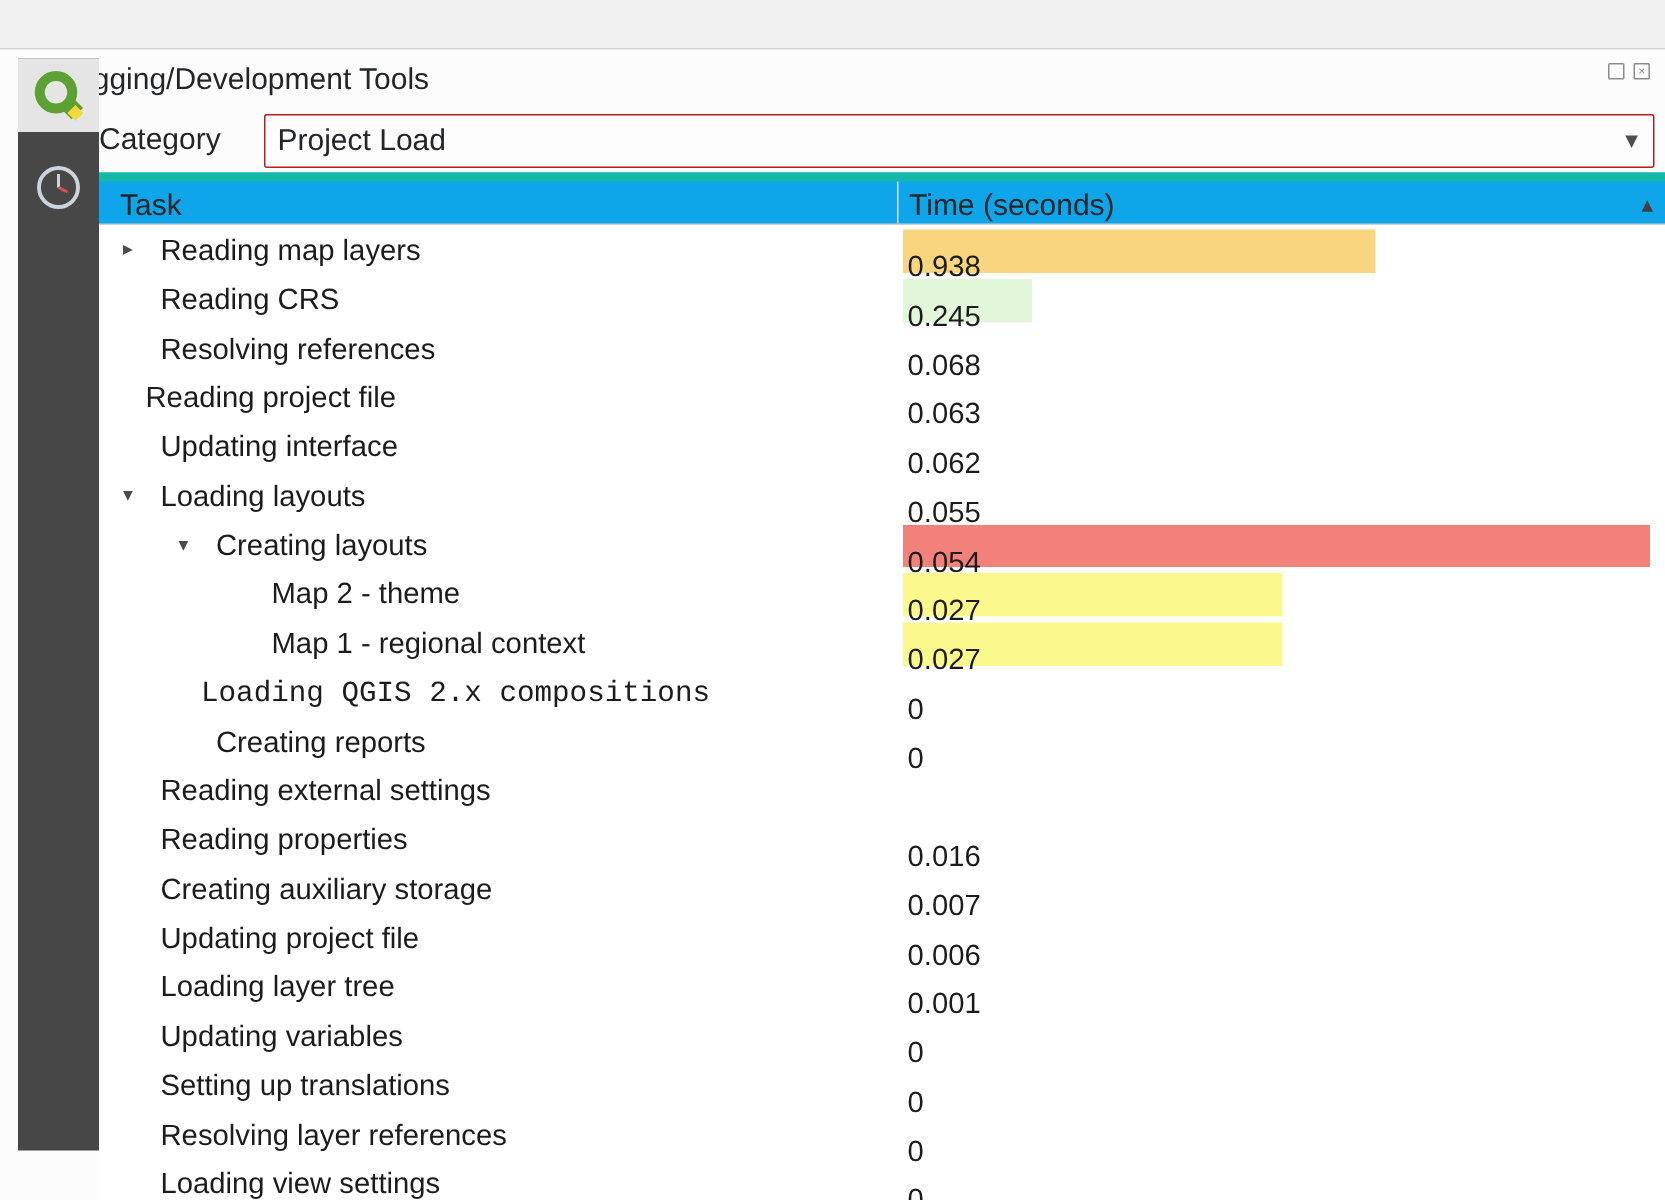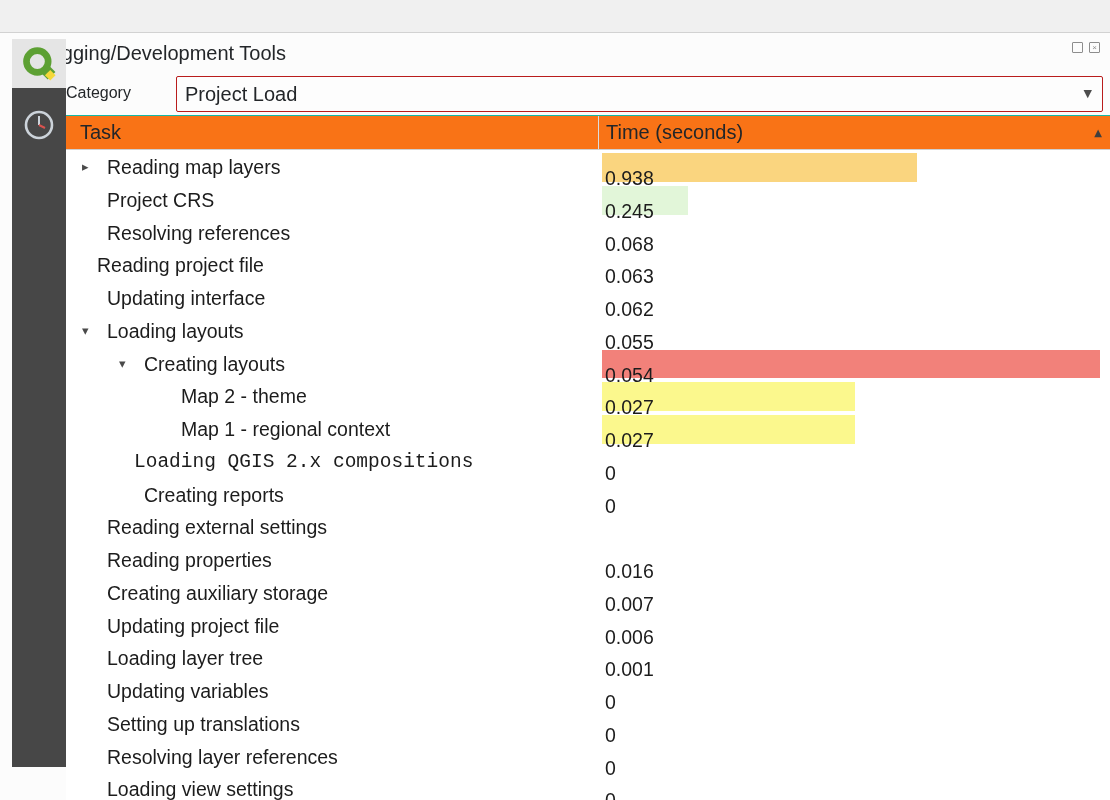--- a/index.html
+++ b/index.html
@@ -14,40 +14,40 @@
 
   .title-bar { position:absolute; left:0; top:0; width:100%; height:40px; }
   .panel-title { position:absolute; left:14px; top:0; line-height:40px;
     font-size:20px; color:#232629; }
   .win-controls { position:absolute; right:10px; top:9px; display:flex; gap:6px; }
   .win-btn { width:11px; height:11px; border:1px solid #8d8d8d; border-radius:1px;
     font-size:8px; line-height:9px; text-align:center; color:#8d8d8d; cursor:default; }
 
   .category-row { position:absolute; left:0; top:40px; width:100%; height:42px; }
   .category-label { position:absolute; left:66px; top:0; line-height:40px;
-    font-size:16px; color:#232629; }
+    font-size:20px; color:#232629; }
   .combo { position:absolute; left:176px; right:7px; top:3px; height:36px;
     background:#fdfdfd; border:1px solid #b91c1c; border-radius:2px; }
   .combo-value { position:absolute; left:8px; top:0; line-height:34px;
     font-size:20px; color:#232629; }
   .combo-arrow { position:absolute; right:10px; top:0; line-height:34px;
     font-size:11px; color:#4d4d4d; font-family:"DejaVu Sans", sans-serif; }
 
   
   .sidebar { position:absolute; left:12px; top:39px; width:54px; height:728px;
     background:#474747; z-index:5; }
   .logo-tile { width:54px; height:49px; background:#e5e5e5;
     display:flex; align-items:center; justify-content:center; }
   .tool-icon { width:54px; height:50px; margin-top:12px;
     display:flex; align-items:center; justify-content:center; }
 
   
   .table { position:absolute; left:66px; top:82px; right:0; bottom:0; background:#fff; }
   .thead { position:absolute; left:0; top:0; right:0; height:35px;
-    background:#f97316; border-top:1px solid #14b8a6; border-bottom:1px solid #cfcfcf; }
+    background:#0ea5e9; border-top:6px solid #14b8a6; border-bottom:1px solid #cfcfcf; }
   .th-task { position:absolute; left:0; top:0; width:532px; height:100%;
     padding-left:14px; line-height:33px; font-size:20px; color:#232629; }
   .th-time { position:absolute; left:532px; top:0; right:0; height:100%;
     border-left:1px solid #dcdcdc; padding-left:7px; line-height:33px;
     font-size:20px; color:#232629; }
   .sort-indicator { position:absolute; right:8px; top:0; line-height:33px;
     font-size:10px; color:#3f3f3f; font-family:"DejaVu Sans", sans-serif; }
 
   .rows { position:absolute; left:0; top:36px; right:0; bottom:0; overflow:hidden; }
   .row { position:relative; height:32.75px; width:100%; }
@@ -93,21 +93,21 @@
     </div>
     <div class="rows" id="rows">
         <div class="row">
           <div class="cell-task" style="padding-left: 41px;"><span class="expander" style="left: 16px;">▸</span><span>Reading map layers</span></div>
           <div class="cell-time">
             <div class="bar" style="width: 61.5%; background: rgb(250, 213, 127);"></div>
             <span class="time-text">0.938</span>
           </div>
         </div>
         <div class="row">
-          <div class="cell-task" style="padding-left: 41px;"><span>Project CRS</span></div>
+          <div class="cell-task" style="padding-left: 41px;"><span>Reading CRS</span></div>
           <div class="cell-time">
             <div class="bar" style="width: 16.8%; background: rgb(226, 246, 217);"></div>
             <span class="time-text">0.245</span>
           </div>
         </div>
         <div class="row">
           <div class="cell-task" style="padding-left: 41px;"><span>Resolving references</span></div>
           <div class="cell-time">
             <span class="time-text">0.068</span>
           </div>

